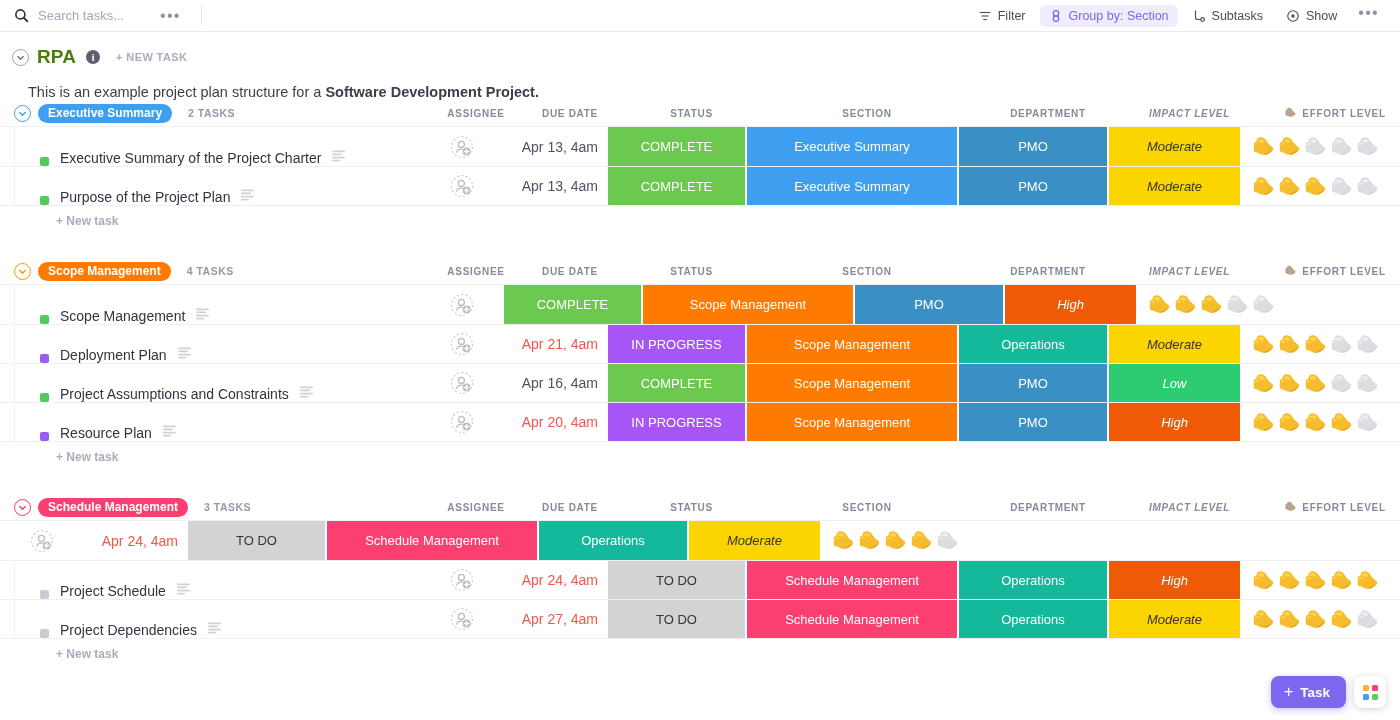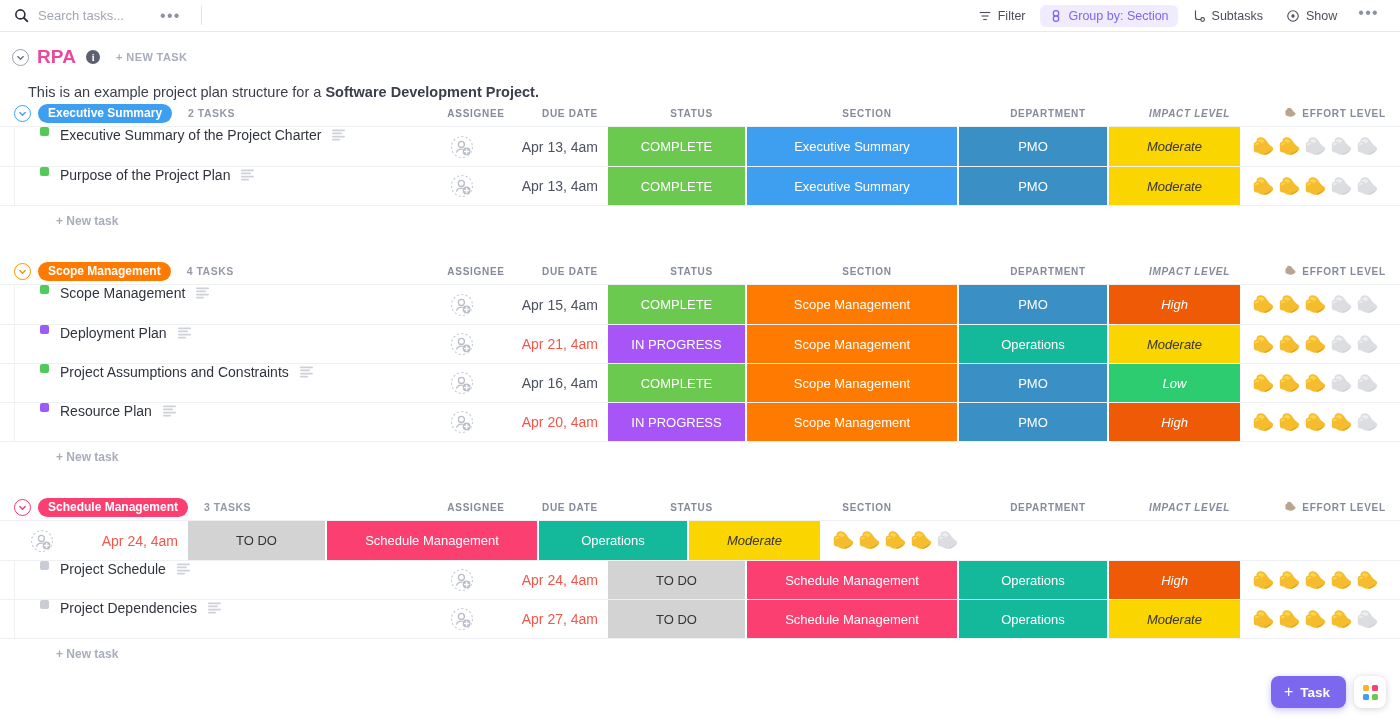--- a/index.html
+++ b/index.html
@@ -46,21 +46,21 @@
     padding: 0 7px 5px 7px; cursor: pointer; user-select: none; }
 
   
   .proj-head { display: flex; align-items: center; gap: 8px; padding: 14px 0 0 12px; }
   .chev-circle {
     width: 17px; height: 17px; border-radius: 50%;
     border: 1.4px solid #9aa0b0; display: flex; align-items: center;
     justify-content: center; cursor: pointer; flex: 0 0 17px;
   }
   .chev-circle svg { display: block; }
-  .proj-title { font-size: 19px; font-weight: bold; color: #ec4899; letter-spacing: .1px; }
+  .proj-title { font-size: 19px; font-weight: bold; color: #4d7c0f; letter-spacing: .1px; }
   .info-badge {
     width: 14px; height: 14px; border-radius: 50%; background: #5c6070;
     color: #fff; font-size: 10px; font-weight: bold; display: flex;
     align-items: center; justify-content: center; font-family: "Liberation Serif", serif;
     cursor: pointer; margin-left: 2px;
   }
   .new-task-top {
     font-size: 11px; color: #a8adbb; letter-spacing: .4px; margin-left: 8px;
     cursor: pointer; font-weight: 600;
   }
@@ -96,21 +96,21 @@
     justify-content: center; height: 26px; white-space: nowrap;
   }
   .col-head.effort { gap: 5px; }
 
   
   .task-row { height: 39px; align-items: stretch; background: #fff; }
   .task-row + .task-row { border-top: 1px solid #eef0f3; }
   .tasks-block { border-top: 1px solid #eef0f3; border-bottom: 1px solid #eef0f3; }
 
   .cell-name {
-    display: flex; align-items: flex-start; gap: 11px;
+    display: flex; align-items: flex-end; gap: 11px;
     padding-left: 40px; position: relative;
   }
   .cell-name::before {
     content: ""; position: absolute; left: 14px; top: 0; bottom: 0;
     width: 1px; background: #eef0f3;
   }
   .prio-dot { width: 9px; height: 9px; border-radius: 2px; flex: 0 0 9px; }
   .task-name { font-size: 14px; color: #31343f; white-space: nowrap; }
   .desc-icon { display: block; flex: 0 0 auto; opacity: .85; }
 
@@ -448,21 +448,20 @@
               <span class="avatar-add"><svg width="24" height="24" viewBox="0 0 24 24">
                   <circle cx="12" cy="12" r="10.5" fill="none" stroke="#c9ccd4" stroke-width="1.1" stroke-dasharray="2.2 2.2"></circle>
                   <circle cx="11.4" cy="9.4" r="3" fill="none" stroke="#b9bdc8" stroke-width="1.3"></circle>
                   <path d="M6.4 17.6 a5.3 5.3 0 0 1 10 0" fill="none" stroke="#b9bdc8" stroke-width="1.3"></path>
                   <circle cx="16.6" cy="16.4" r="4.4" fill="#fff"></circle>
                   <circle cx="16.6" cy="16.4" r="3.9" fill="#b9bdc8"></circle>
                   <line x1="16.6" y1="14.4" x2="16.6" y2="18.4" stroke="#fff" stroke-width="1.5" stroke-linecap="round"></line>
                   <line x1="14.6" y1="16.4" x2="18.6" y2="16.4" stroke="#fff" stroke-width="1.5" stroke-linecap="round"></line>
                 </svg></span>
             </div>
-            <div class="c-due cell-due">Apr 15, 4am</div>
             <div class="c-status cell-chip" style="background:#6bc950;color:#ffffff">COMPLETE</div>
             <div class="c-sect cell-chip" style="background:#ff7a00">Scope Management</div>
             <div class="c-dept cell-chip" style="background:#3a8fc4">PMO</div>
             <div class="c-impact cell-chip" style="background:#ef5a06;color:#ffffff">High</div>
             <div class="c-effort cell-effort">
               <span class="bicep"><svg width="25" height="25" viewBox="0 0 32 32">
                   <path d="M7 9 C7 6.2 9.3 4.3 12.3 4.3 C16.1 4.3 18.6 6.6 20.4 9.6 C22.2 12.6 24.6 14.8 27 16.4 C28.6 17.5 29 19.6 27.6 21.2 C25.4 23.8 21.6 26.6 16.4 26.6 C10.8 26.6 7 23.4 7 19.2 Z" fill="#f5bd2e"></path>
                   <path d="M8.6 10 C8.6 7.8 10.3 6.3 12.4 6.3 C14.6 6.3 16.2 7.5 17.4 9.2 C15.6 10.2 13.8 11.6 13 13.6 C11.2 13.2 9.4 12.2 8.6 10 Z" fill="#ffd54a"></path>
                   <path d="M17.2 24.8 C21 24.2 24 22.2 26 20.1 C26.6 21.3 25.6 22.7 24 23.9 C22 25.4 19.6 26.4 17.2 26.6 Z" fill="#e2a519"></path>
                   <path d="M3.6 13.2 C3.6 11.4 5 10 6.9 10 L10.4 10 C12.2 10 13.6 11.4 13.6 13.2 L13.6 20.6 C13.6 22.4 12.2 23.8 10.4 23.8 L6.9 23.8 C5 23.8 3.6 22.4 3.6 20.6 Z" fill="#f5bd2e"></path>

